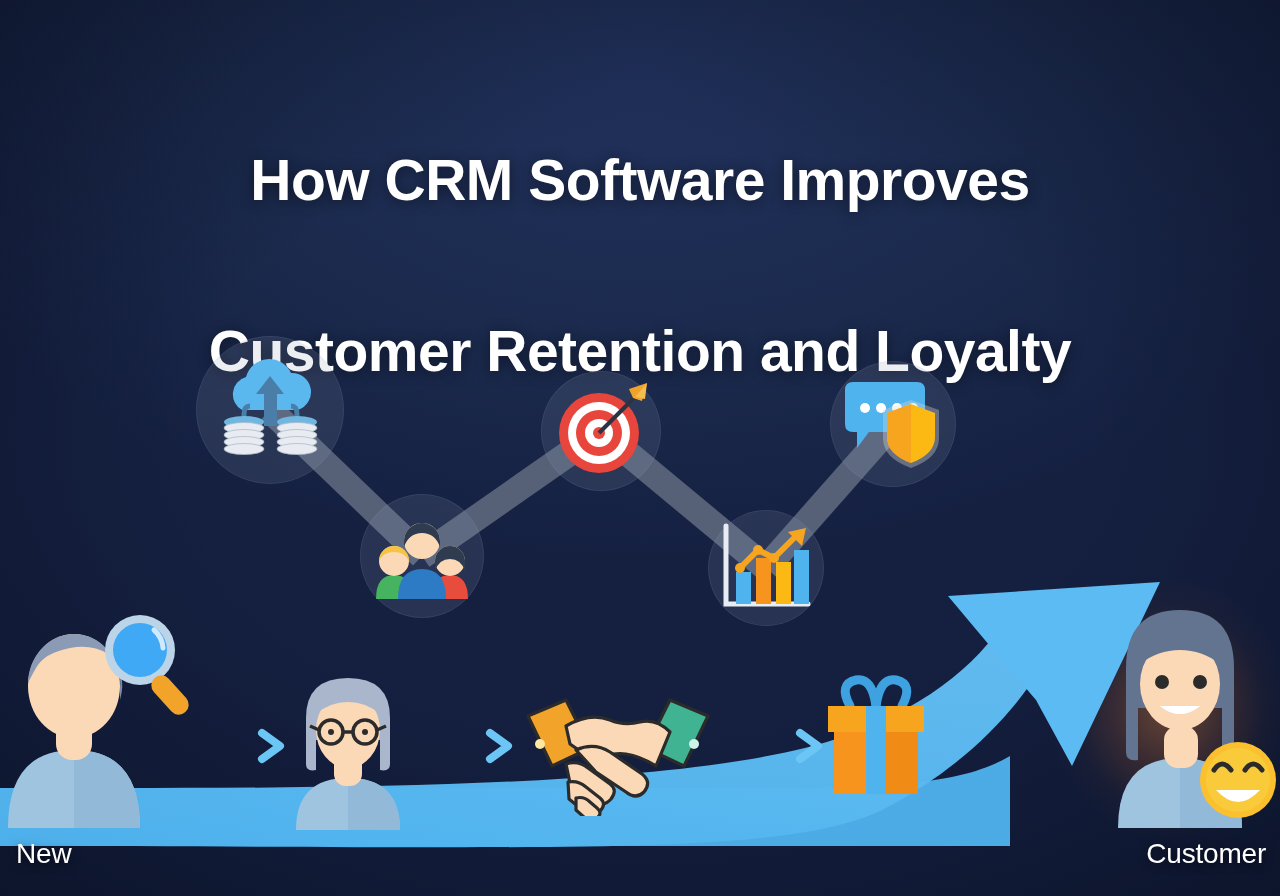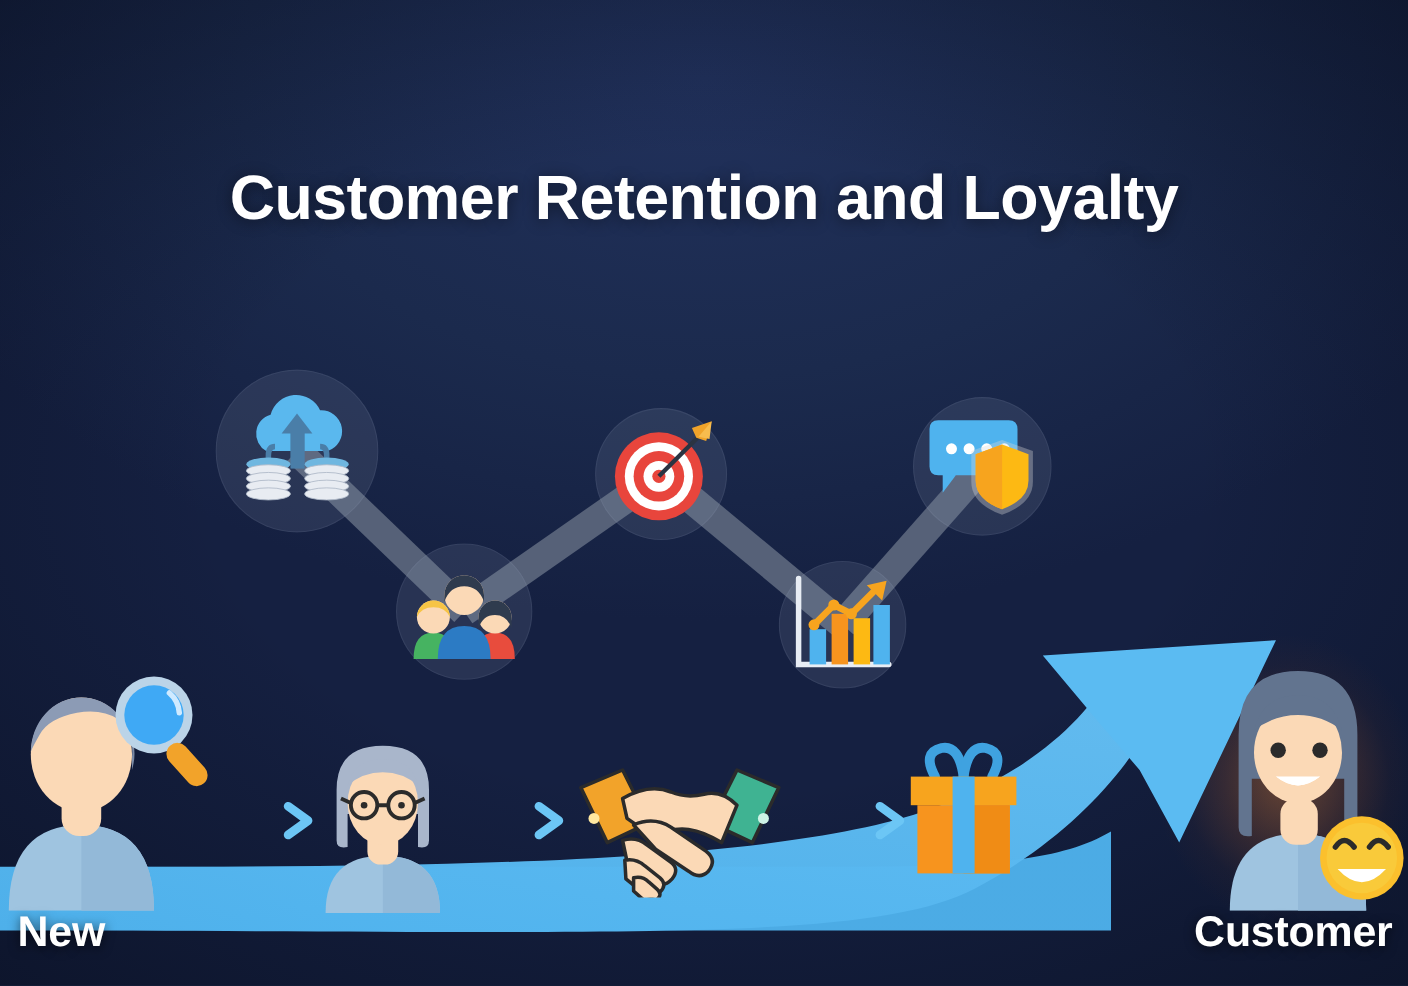--- a/index.html
+++ b/index.html
@@ -51,41 +51,42 @@
     box-shadow:inset 0 0 0 1px rgba(168,180,205,.10);
     display:flex;align-items:center;justify-content:center;
   }
 
   
   .ribbon{position:absolute;left:0;top:560px;width:1280px;height:336px;}
 
   
   .edge-label{
     position:absolute;bottom:26px;
-    color:#ffffff;font-size:39px;font-weight:bold;
+    color:#ffffff;font-size:28px;font-weight:normal;
     text-shadow:0 2px 10px rgba(0,0,0,.6);
     letter-spacing:-0.2px;
   }
   .label-new{left:16px;}
   .label-customer{right:14px;margin-top:15px;}
 
   
   .journey{position:absolute;left:0;top:560px;width:1280px;height:336px;}
   .j-item{position:absolute;}
 </style>
 </head>
 <body>
 
 <div id="stage">
 
   <div class="bg-base"></div>
   <div class="bg-vignette"></div>
   <div class="glow-customer"></div>
 
   <div class="title">
+    <div>How CRM Software Improves</div>
     <div>Customer Retention and Loyalty</div>
   </div>
 
   <svg class="ribbon" viewBox="0 0 1280 336">
     <defs>
       <linearGradient id="ribbonGrad" x1="0" y1="0" x2="1" y2="0">
         <stop offset="0" stop-color="#1b2a4d" stop-opacity="0"></stop>
         <stop offset="0.10" stop-color="#2a5e91" stop-opacity="0.55"></stop>
         <stop offset="0.28" stop-color="#3F9BDC" stop-opacity="0.95"></stop>
         <stop offset="0.60" stop-color="#4FB3EE" stop-opacity="1"></stop>

